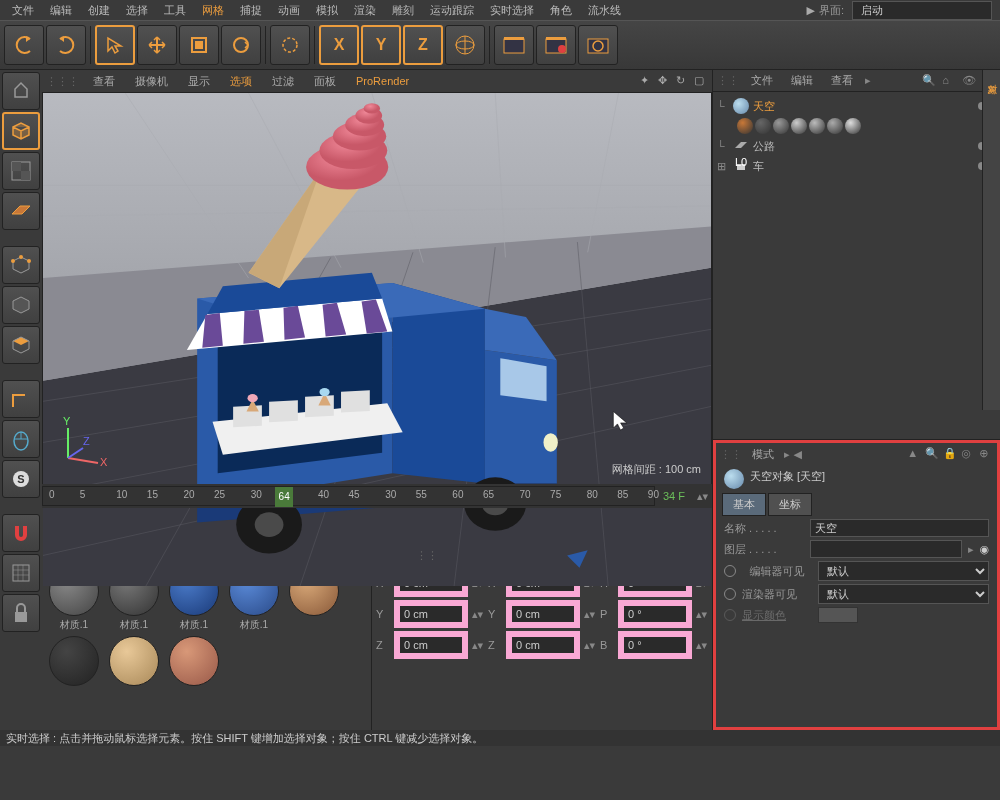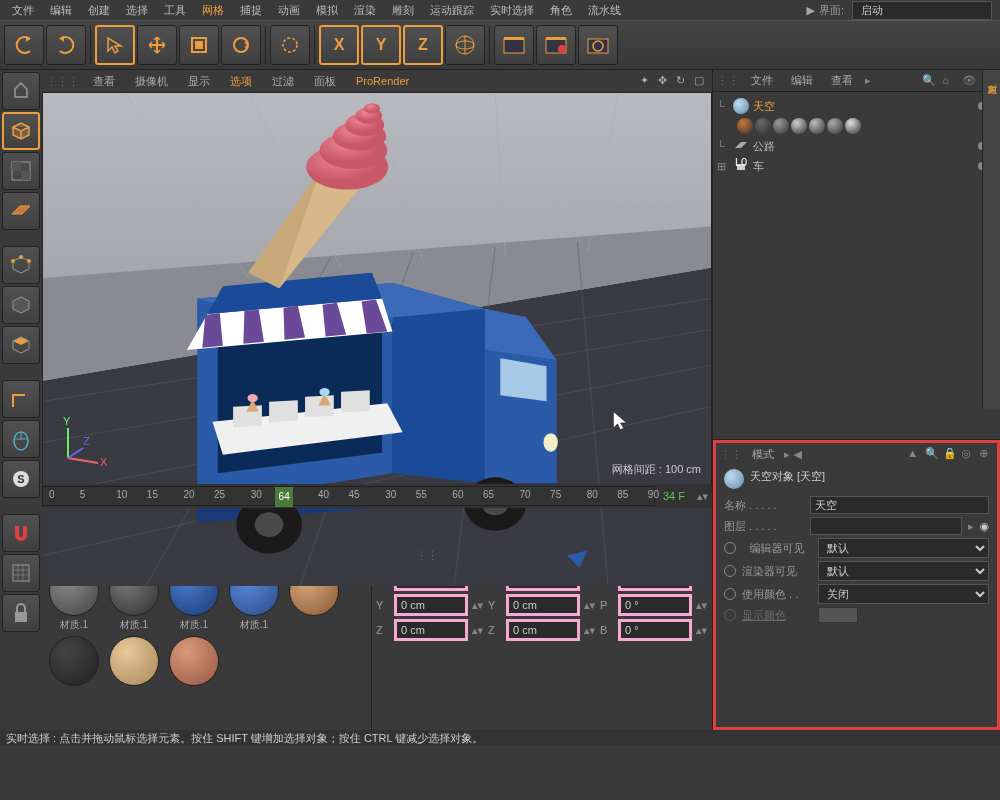--- a/index.html
+++ b/index.html
@@ -51,21 +51,21 @@
 .mat-header .tab { padding: 0 6px; color: #aaa; cursor: pointer; }
 .mat-grid { display: flex; flex-wrap: wrap; padding: 4px; gap: 4px; }
 .mat-item { width: 56px; display: flex; flex-direction: column; align-items: center; }
 .mat-ball { width: 50px; height: 50px; border-radius: 50%; border: 1px solid #222; }
 .mat-name { font-size: 10px; color: #aaa; margin-top: 2px; }
 
 .coords { flex: 1; padding: 4px; }
 .coords-header { height: 22px; display: flex; align-items: center; gap: 20px; padding: 0 40px; }
 .coords-row { display: flex; align-items: center; gap: 4px; margin: 3px 0; }
 .coords-row .lbl { width: 14px; color: #999; }
-.coords-row input { background: #2a2a2a; border: 3px solid #f9a8d4; padding: 2px 4px; width: 74px; color: #ccc; }
+.coords-row input { background: #2a2a2a; border: 6px solid #f9a8d4; padding: 2px 4px; width: 74px; color: #ccc; }
 .coords-row .spin { width: 12px; color: #888; cursor: pointer; }
 .coords-bottom { display: flex; gap: 4px; margin-top: 4px; }
 .coords-bottom select, .coords-bottom button { background: #505050; border: 1px solid #222; padding: 3px 8px; color: #ccc; cursor: pointer; }
 
 .right { width: 290px; background: #3a3a3a; border-left: 1px solid #222; display: flex; flex-direction: column; }
 .obj-panel { height: 370px; border-bottom: 1px solid #222; }
 .obj-header { height: 22px; display: flex; align-items: center; padding: 0 4px; gap: 6px; border-bottom: 1px solid #222; }
 .obj-header .tab { padding: 0 6px; color: #aaa; cursor: pointer; }
 .obj-header .ico { width: 14px; height: 14px; cursor: pointer; color: #888; }
 .obj-tree { padding: 4px; }
@@ -646,20 +646,24 @@
         <span class="ico">▲</span>
         <span class="ico">🔍</span>
         <span class="ico">🔒</span>
         <span class="ico">◎</span>
         <span class="ico">⊕</span>
       </div>
       <div class="attr-title">
         <div class="sphere"></div>
         <span>天空对象 [天空]</span>
       </div>
+      <div class="attr-tabs">
+        <div class="t active">基本</div>
+        <div class="t">坐标</div>
+      </div>
       <div style="padding:0 8px;">
         <div class="attr-row">
           <span class="albl">名称 . . . . .</span>
           <input value="天空" style="">
         </div>
         <div class="attr-row">
           <span class="albl">图层 . . . . .</span>
           <input value="" style="">
           <span style="color:#888;">▸</span>
           <span>◉</span>
@@ -668,25 +672,20 @@
           <span class="radio"></span>
           <span class="albl" style="width:70px;text-align:center;">编辑器可见</span>
           <select><option>默认</option></select>
         </div>
         <div class="attr-row">
           <span class="radio"></span>
           <span class="albl" style="width:70px;">渲染器可见</span>
           <select><option>默认</option></select>
         </div>
         <div class="attr-row">
-          <span class="radio"></span>
-          <span class="albl" style="width:70px;">使用颜色 . .</span>
-          <select><option>关闭</option></select>
-        </div>
-        <div class="attr-row">
           <span class="radio" style="opacity:.4;"></span>
           <span class="albl" style="width:70px;opacity:.5;text-decoration:underline;">显示颜色</span>
           <div style="width:40px;height:16px;background:#555;border:1px solid #333;"></div>
         </div>
       </div>
     </div>
   </div>
 </div>
 
 <div class="statusbar">

